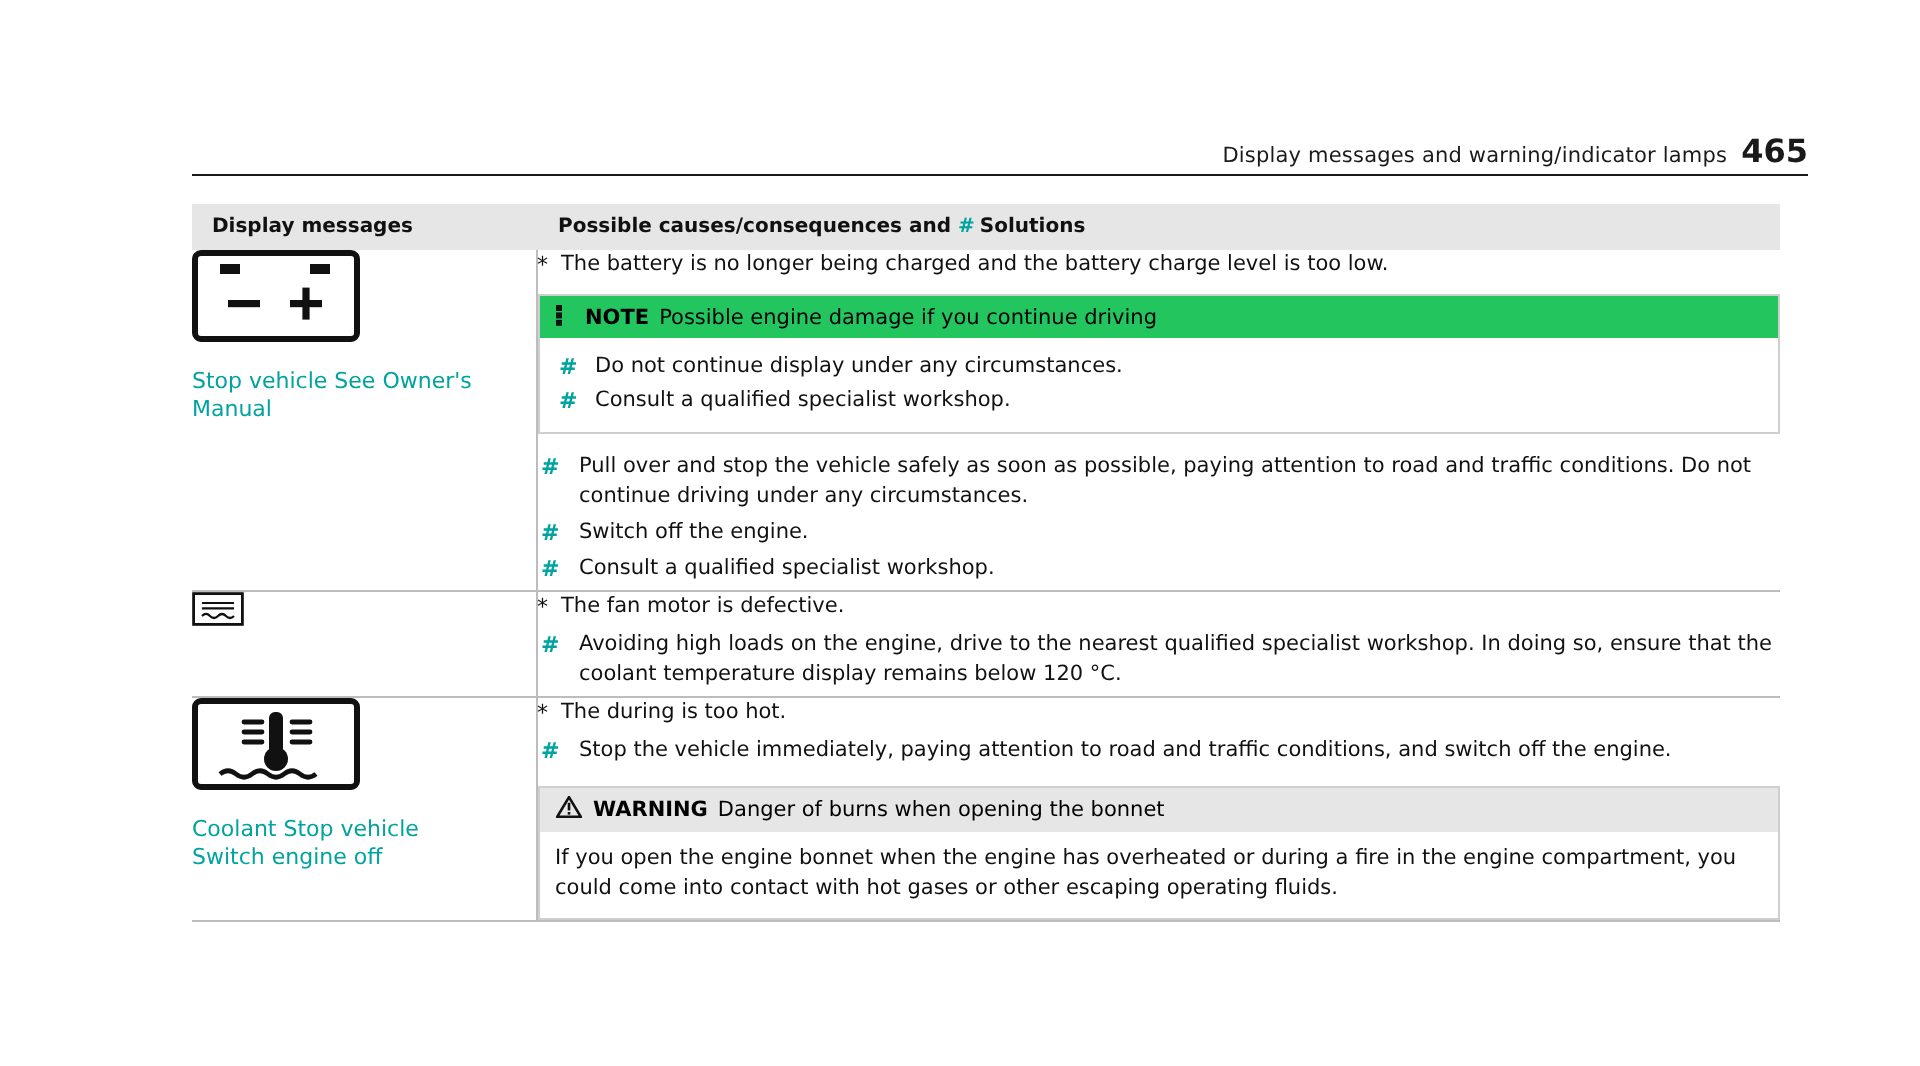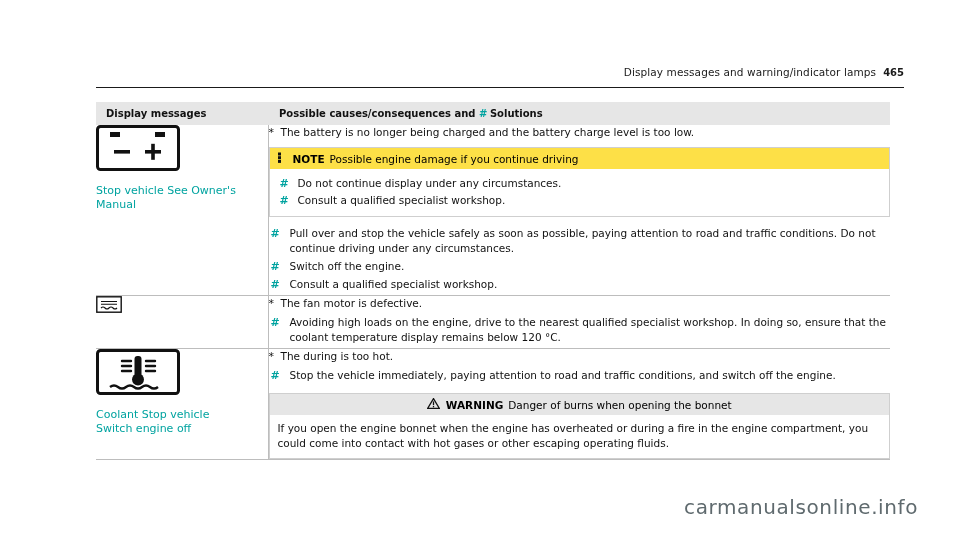--- a/index.html
+++ b/index.html
@@ -17,21 +17,21 @@
   }
   
   .header {
     position: absolute;
     left: 96px; top: 66px; width: 808px;
     text-align: right;
     font-size: 10.5px;
     color: #1a1a1a;
   }
   .header .htitle { letter-spacing: 0.1px; }
-  .header .pagenum { font-weight: bold; font-size: 10px; margin-left: 7px; }
+  .header .pagenum { font-weight: bold; font-size: 16px; margin-left: 7px; }
   .header-rule {
     position: absolute;
     left: 96px; top: 87px; width: 808px; height: 1px;
     background: #1a1a1a;
   }
   
   .table {
     position: absolute;
     left: 96px; top: 102px; width: 794px;
     border-collapse: collapse;
@@ -96,21 +96,21 @@
     letter-spacing: -1px;
     padding-left: 2px;
   }
   .bullet-line .btext { flex: 1 1 auto; padding-left: 1px; }
   
   .note-box {
     border: 1px solid #cfcfcf;
     margin: 7px 0 9px 0;
   }
   .note-head {
-    background: #fde047;
+    background: #22c55e;
     display: flex;
     align-items: center;
     padding: 4px 8px 4px 8px;
     font-size: 10.5px;
   }
   .note-head .glyph {
     flex: 0 0 auto;
     margin-right: 6px;
     color: #111;
     font-size: 11px;
@@ -124,21 +124,20 @@
   .warn-box {
     border: 1px solid #cfcfcf;
     margin: 10px 0 0 0;
   }
   .warn-head {
     background: #e6e6e6;
     display: flex;
     align-items: center;
     padding: 4px 8px 4px 8px;
     font-size: 10.5px;
-    justify-content: center;
   }
   .warn-head .lbl { font-weight: bold; margin-right: 5px; }
   .warn-body {
     padding: 6px 8px 7px 8px;
     font-size: 10.5px;
     line-height: 15px;
     color: #111;
   }
   .tri-icon { margin-right: 6px; }
   
@@ -297,14 +296,13 @@
               <span class="lbl">WARNING</span>
               <span class="txt">Danger of burns when opening the bonnet</span>
             </div>
             <div class="warn-body">If you open the engine bonnet when the engine has overheated or during a fire in the engine compartment, you could come into contact with hot gases or other escaping operating fluids.</div>
           </div>
         </td>
       </tr>
     </tbody>
   </table>
 
-  <div class="watermark">carmanualsonline.info</div>
 </div>
 
 </body></html>

